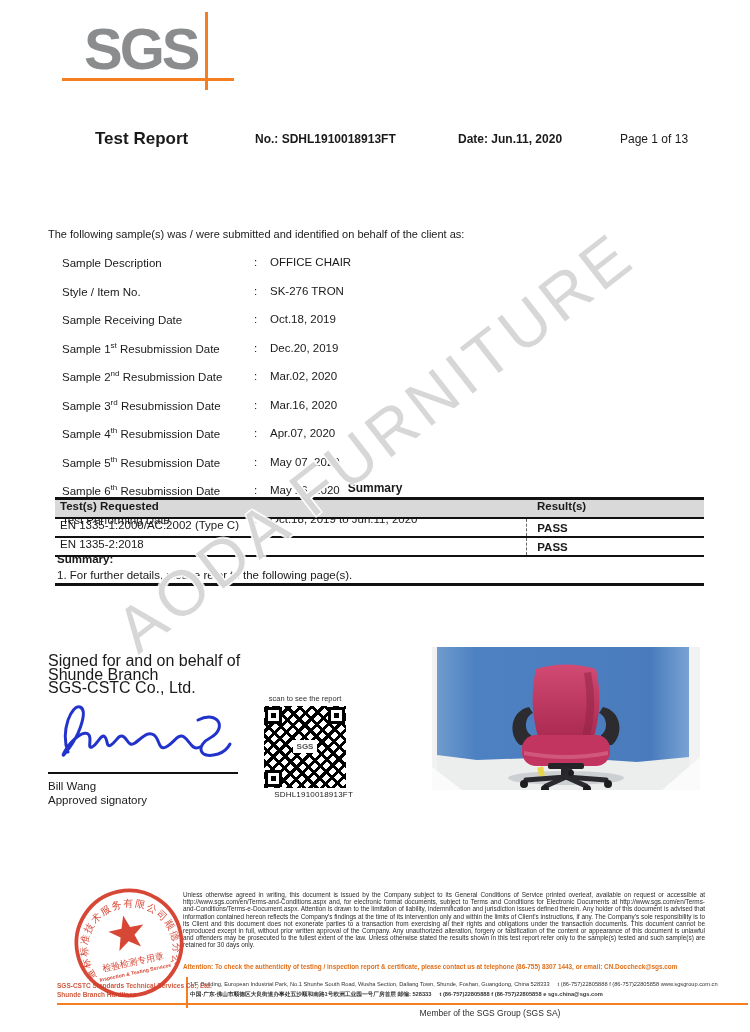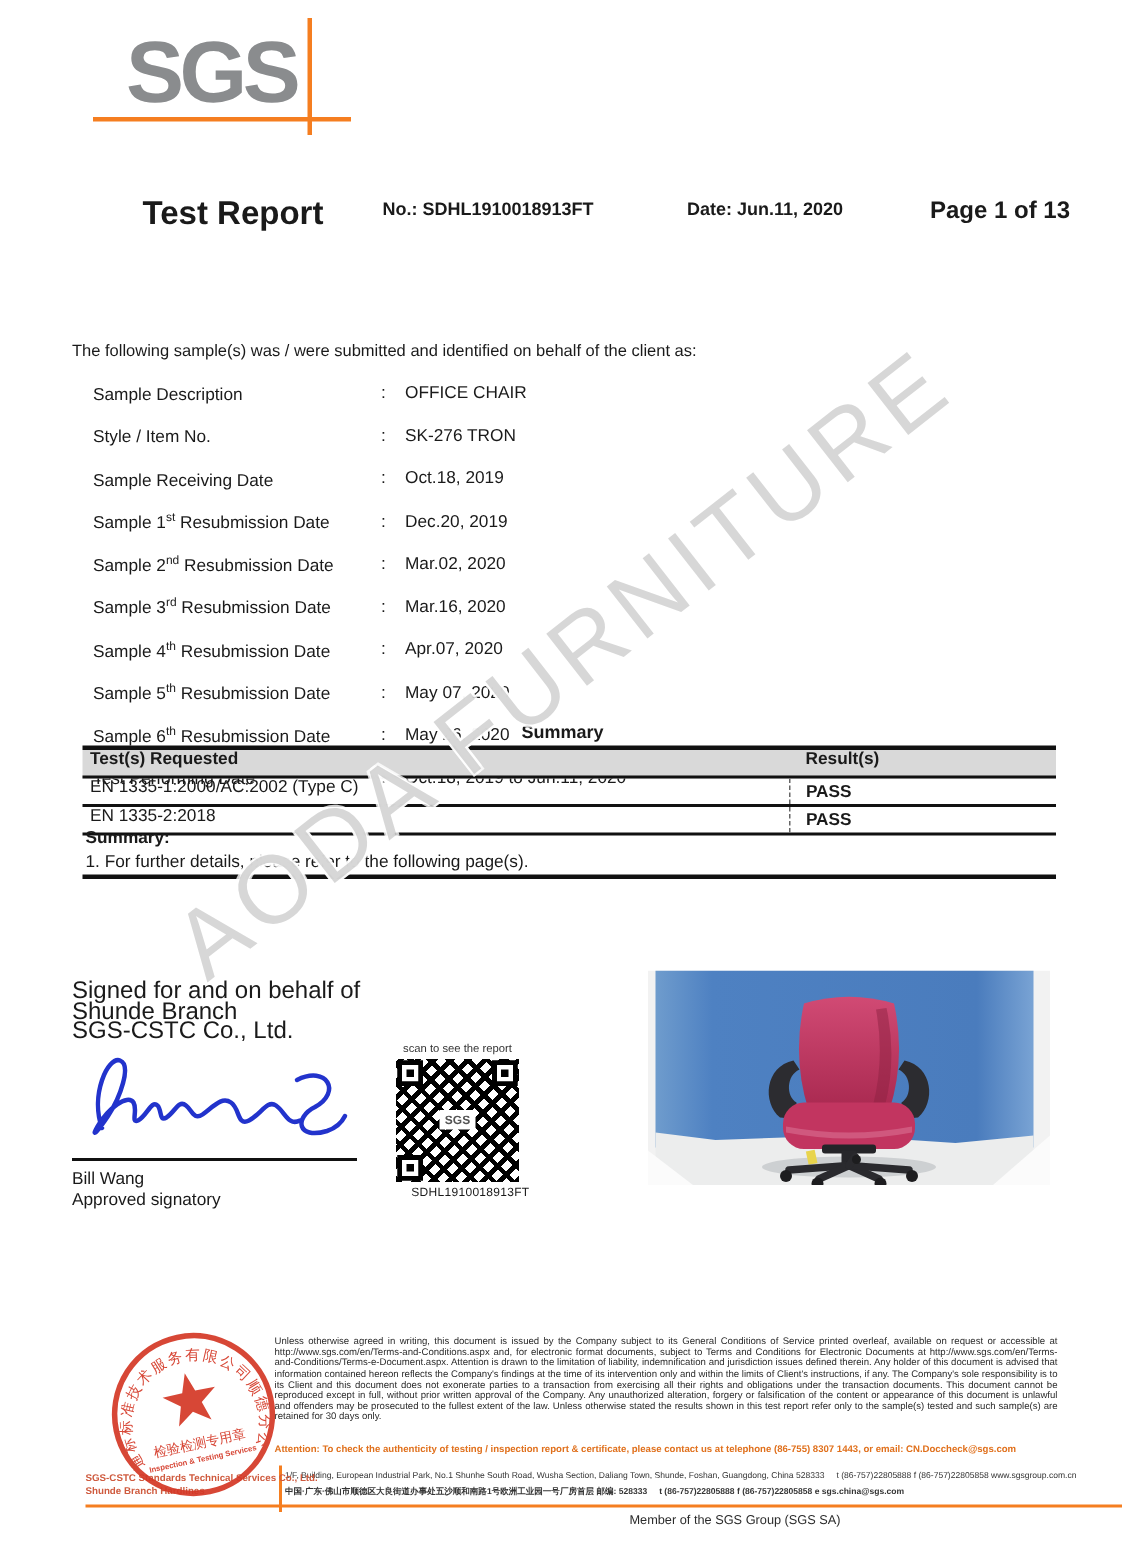--- a/index.html
+++ b/index.html
@@ -4,24 +4,24 @@
 <style>
   html,body{margin:0;padding:0;background:#fff;}
   .page{position:relative;width:750px;height:1032px;background:#fff;overflow:hidden;
         font-family:"Liberation Sans", sans-serif;color:#1a1a1a;}
   
   .sgs-logo{position:absolute;left:84px;top:20px;font-size:58px;font-weight:bold;
             color:#8a8c8e;letter-spacing:-3px;line-height:1;}
   .logo-hline{position:absolute;left:62px;top:78px;width:172px;height:3px;background:#f57e20;}
   .logo-vline{position:absolute;left:205px;top:12px;width:3px;height:78px;background:#f57e20;}
   .title-row{position:absolute;left:0;top:129px;width:750px;height:20px;}
-  .t-report{position:absolute;left:95px;font-size:22px;font-weight:bold;}
+  .t-report{position:absolute;left:95px;font-size:17px;font-weight:bold;}
   .t-no{position:absolute;left:255px;top:3px;font-size:12px;font-weight:bold;}
   .t-date{position:absolute;left:458px;top:3px;font-size:12px;font-weight:bold;}
-  .t-page{position:absolute;left:620px;top:3px;font-size:16px;font-weight:bold;}
+  .t-page{position:absolute;left:620px;top:3px;font-size:12px;font-weight:normal;}
   .client{position:absolute;left:48px;top:160px;font-size:11px;line-height:14px;}
   
   .intro{position:absolute;left:48px;top:228px;font-size:11px;}
   .samples{position:absolute;left:62px;top:248px;}
   .srow{display:flex;height:28.5px;align-items:center;font-size:11.5px;}
   .slabel{width:192px;}
   .scolon{width:16px;}
   .sval{white-space:nowrap;}
   sup{font-size:8px;}
   

